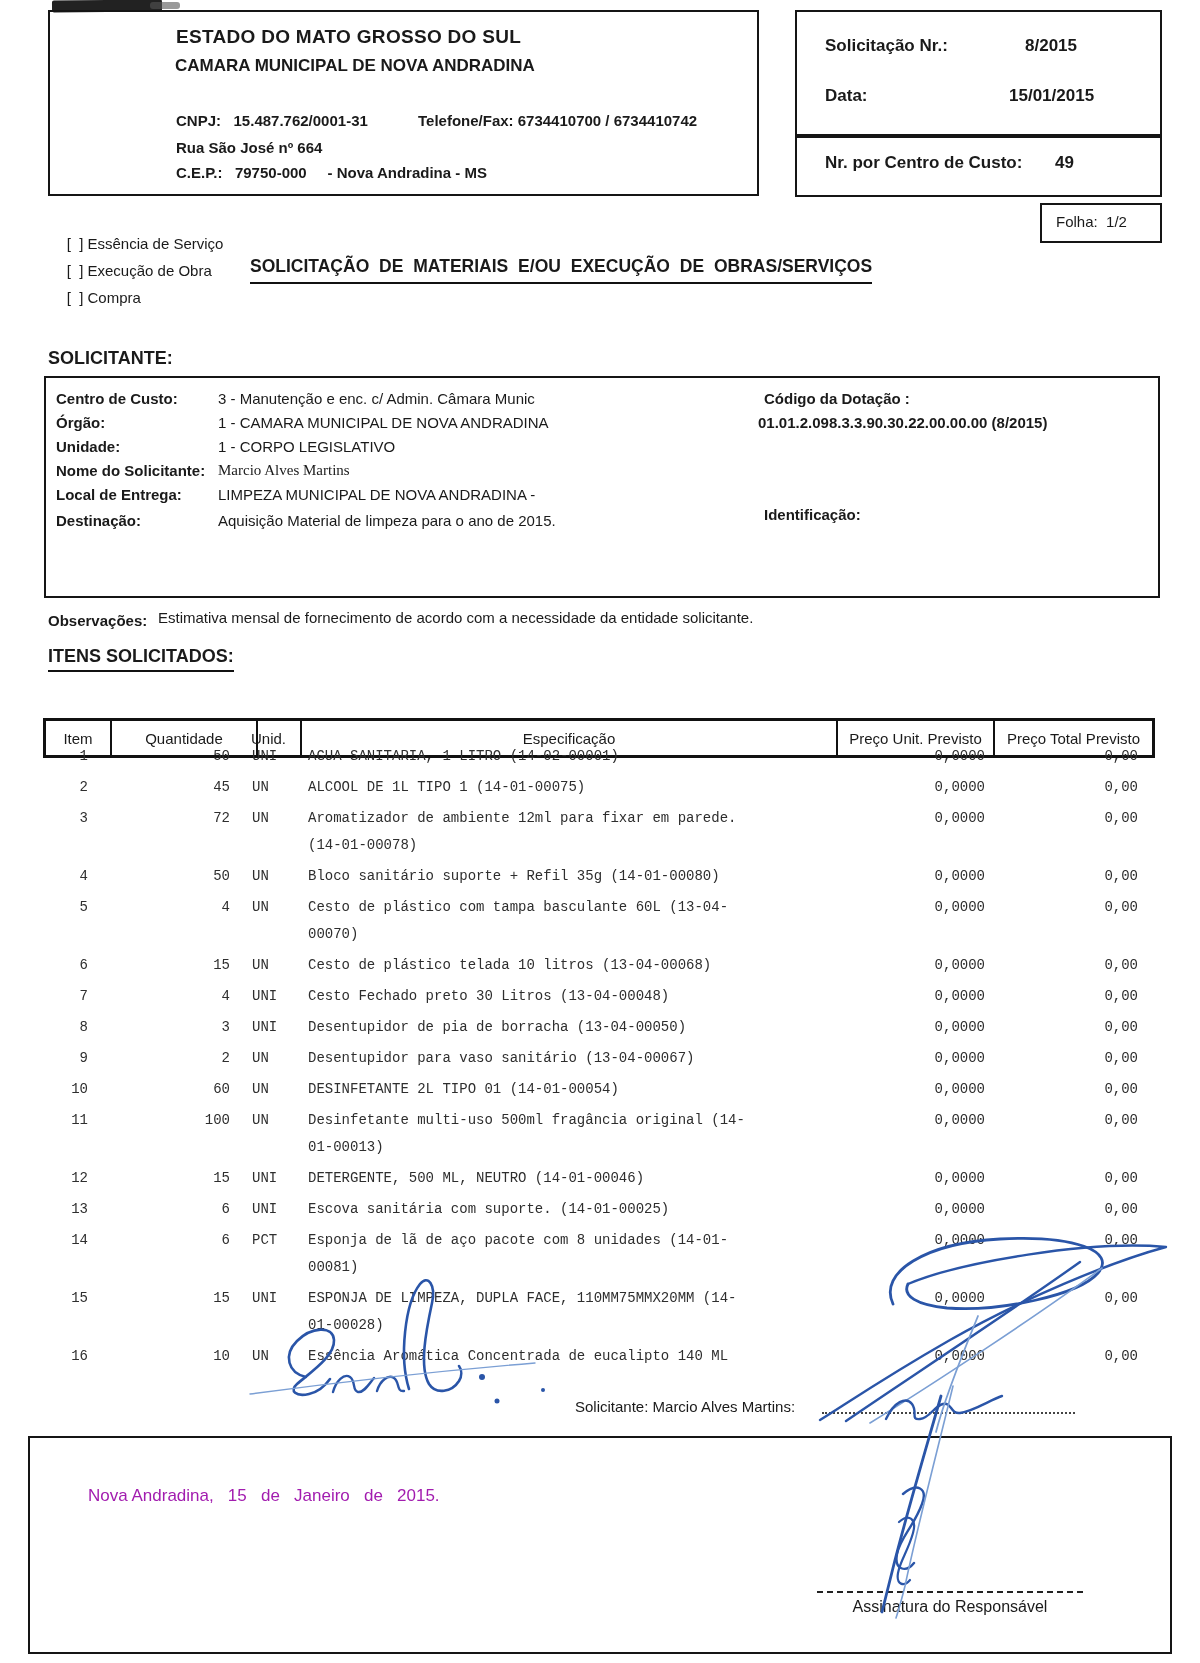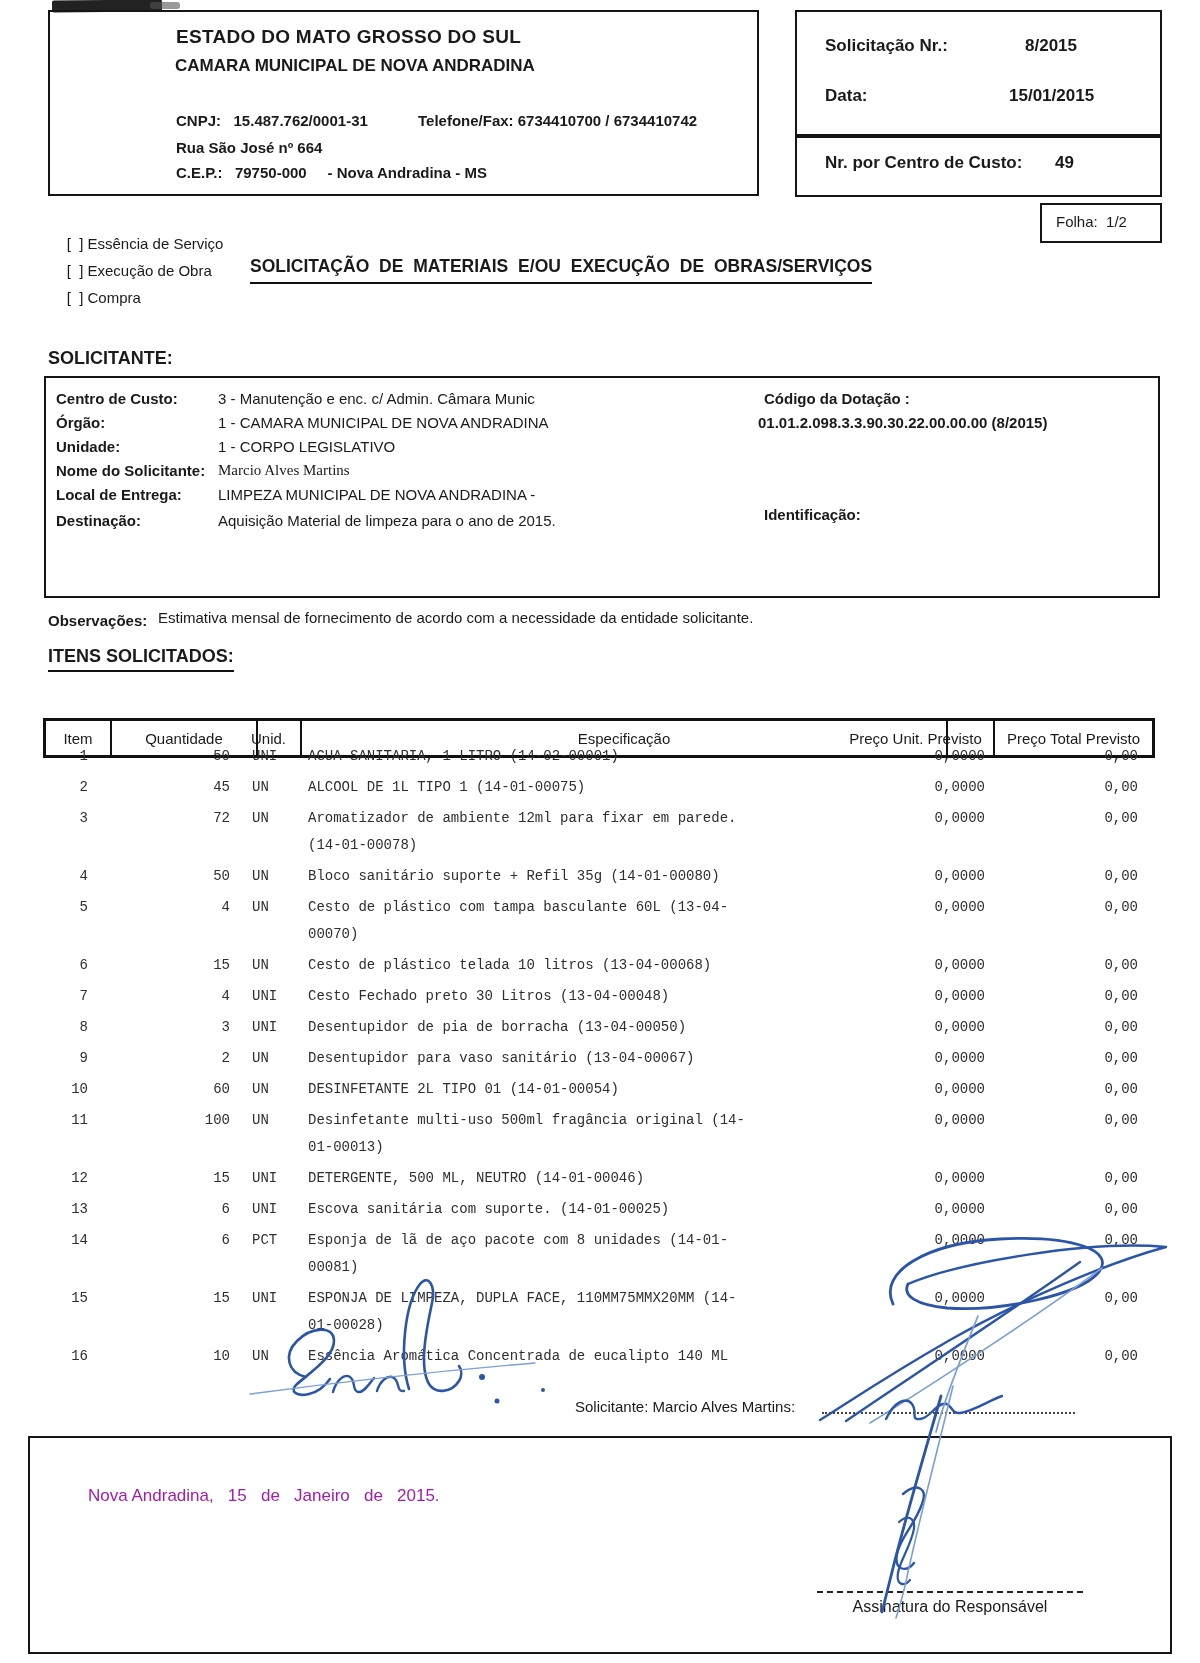--- a/index.html
+++ b/index.html
@@ -162,21 +162,21 @@
 
   <span class="abs obs-label">Observações:</span>
   <span class="abs obs-value">Estimativa mensal de fornecimento de acordo com a necessidade da entidade solicitante.</span>
 
   <div class="abs sec-head u" style="left:48px; top:646px;">ITENS SOLICITADOS:</div>
 
   <div class="abs tbl-head">
     <div class="th" style="left:0px;   width:66px;">Item</div>
     <div class="th" style="left:66px;  width:146px;">Quantidade</div>
     <div class="th" style="left:191px; width:65px;">Unid.</div>
-    <div class="th" style="left:256px; width:646px;">Especificação</div>
+    <div class="th" style="left:256px; width:536px;">Especificação</div>
     <div class="th" style="left:792px; width:157px;">Preço Unit. Previsto</div>
     <div class="th" style="left:949px; width:157px;">Preço Total Previsto</div>
   </div>
 
   <div class="abs tbl-rows">
       <div class="trow item-end">
         <span class="cell c-item">1</span>
         <span class="cell c-qty">50</span>
         <span class="cell c-unid">UNI</span>
         <span class="cell c-spec">AGUA SANITARIA, 1 LITRO (14-02-00001)</span>

